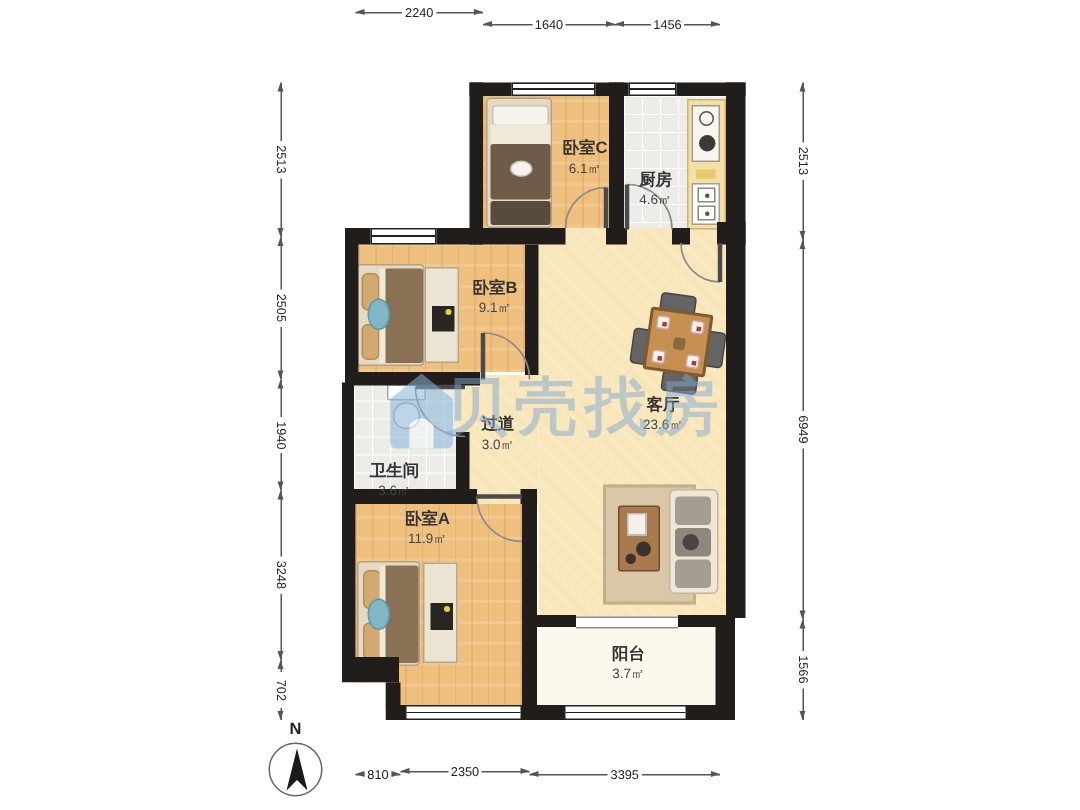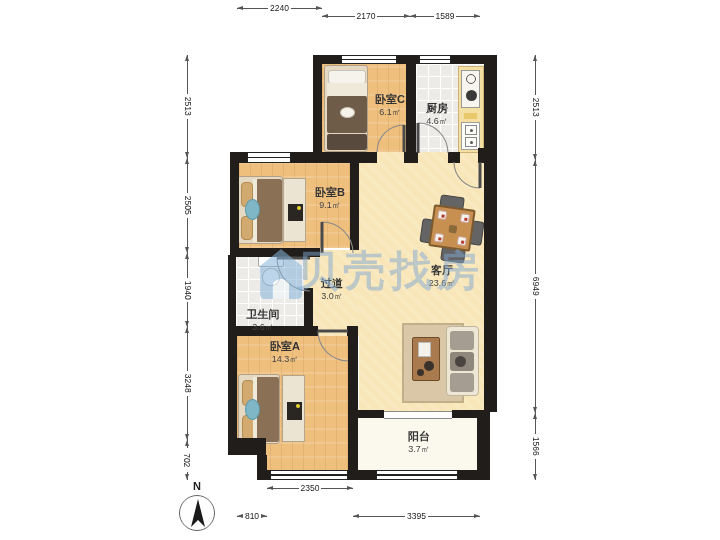--- a/index.html
+++ b/index.html
@@ -207,21 +207,21 @@
       <line x1="322" y1="253" x2="322" y2="222"></line>
       <line x1="310" y1="258" x2="277" y2="258"></line>
       <line x1="348" y1="331" x2="318" y2="331"></line>
     </g>
   </svg>
 
   <div class="room-label" style="left:360px;top:93px;width:60px">
     <span class="nm">卧室C</span>
     <span class="ar">6.1㎡</span>
   </div>
-  <div class="room-label" style="left:407px;top:102px;width:60px">
+  <div class="room-label" style="left:407px;top:114px;width:60px">
     <span class="nm">厨房</span>
     <span class="ar">4.6㎡</span>
   </div>
   <div class="room-label" style="left:304px;top:186px;width:52px">
     <span class="nm">卧室B</span>
     <span class="ar">9.1㎡</span>
   </div>
   <div class="room-label" style="left:303px;top:277px;width:58px">
     <span class="nm">过道</span>
     <span class="ar">3.0㎡</span>
@@ -229,55 +229,55 @@
   <div class="room-label" style="left:412px;top:264px;width:60px">
     <span class="nm">客厅</span>
     <span class="ar">23.6㎡</span>
   </div>
   <div class="room-label" style="left:233px;top:308px;width:60px">
     <span class="nm">卫生间</span>
     <span class="ar">3.6㎡</span>
   </div>
   <div class="room-label" style="left:255px;top:340px;width:60px">
     <span class="nm">卧室A</span>
-    <span class="ar">14.3㎡</span>
+    <span class="ar">11.9㎡</span>
   </div>
   <div class="room-label" style="left:389px;top:430px;width:60px">
     <span class="nm">阳台</span>
     <span class="ar">3.7㎡</span>
   </div>
 
   <svg class="abs wm" style="left:252px;top:242px;opacity:.55" width="58" height="62" viewBox="0 0 58 62">
     <path d="M8,24 L29,7 L50,24 L50,52 Q50,57 45,57 L13,57 Q8,57 8,52 Z" fill="#86b4da"></path>
     <path d="M21,57 L21,41 Q29,33 37,41 L37,57 Z" fill="#ffffff" opacity="0.9"></path>
   </svg>
   <div class="abs wm" style="left:296px;top:250px;font-size:42px;font-weight:700;letter-spacing:5px;color:rgba(127,168,210,0.5);line-height:1;white-space:nowrap">贝壳找房</div>
 
   <div class="dimh" style="left:237px;top:3px;width:85px">
     <i class="ln al"></i>
       <span class="lbl">2240</span>
       <i class="ln ar2"></i>
   </div>
   <div class="dimh" style="left:322px;top:11px;width:88px">
     <i class="ln al"></i>
-      <span class="lbl">2170</span>
+      <span class="lbl">1640</span>
       <i class="ln ar2"></i>
   </div>
   <div class="dimh" style="left:410px;top:11px;width:70px">
     <i class="ln al"></i>
-      <span class="lbl">1589</span>
+      <span class="lbl">1456</span>
       <i class="ln ar2"></i>
   </div>
 
   <div class="dimh" style="left:237px;top:511px;width:30px">
     <i class="ln al"></i>
       <span class="lbl">810</span>
       <i class="ln ar2"></i>
   </div>
-  <div class="dimh" style="left:267px;top:483px;width:86px">
+  <div class="dimh" style="left:267px;top:509px;width:86px">
     <i class="ln al"></i>
       <span class="lbl">2350</span>
       <i class="ln ar2"></i>
   </div>
   <div class="dimh" style="left:353px;top:511px;width:127px">
     <i class="ln al"></i>
       <span class="lbl">3395</span>
       <i class="ln ar2"></i>
   </div>
 

